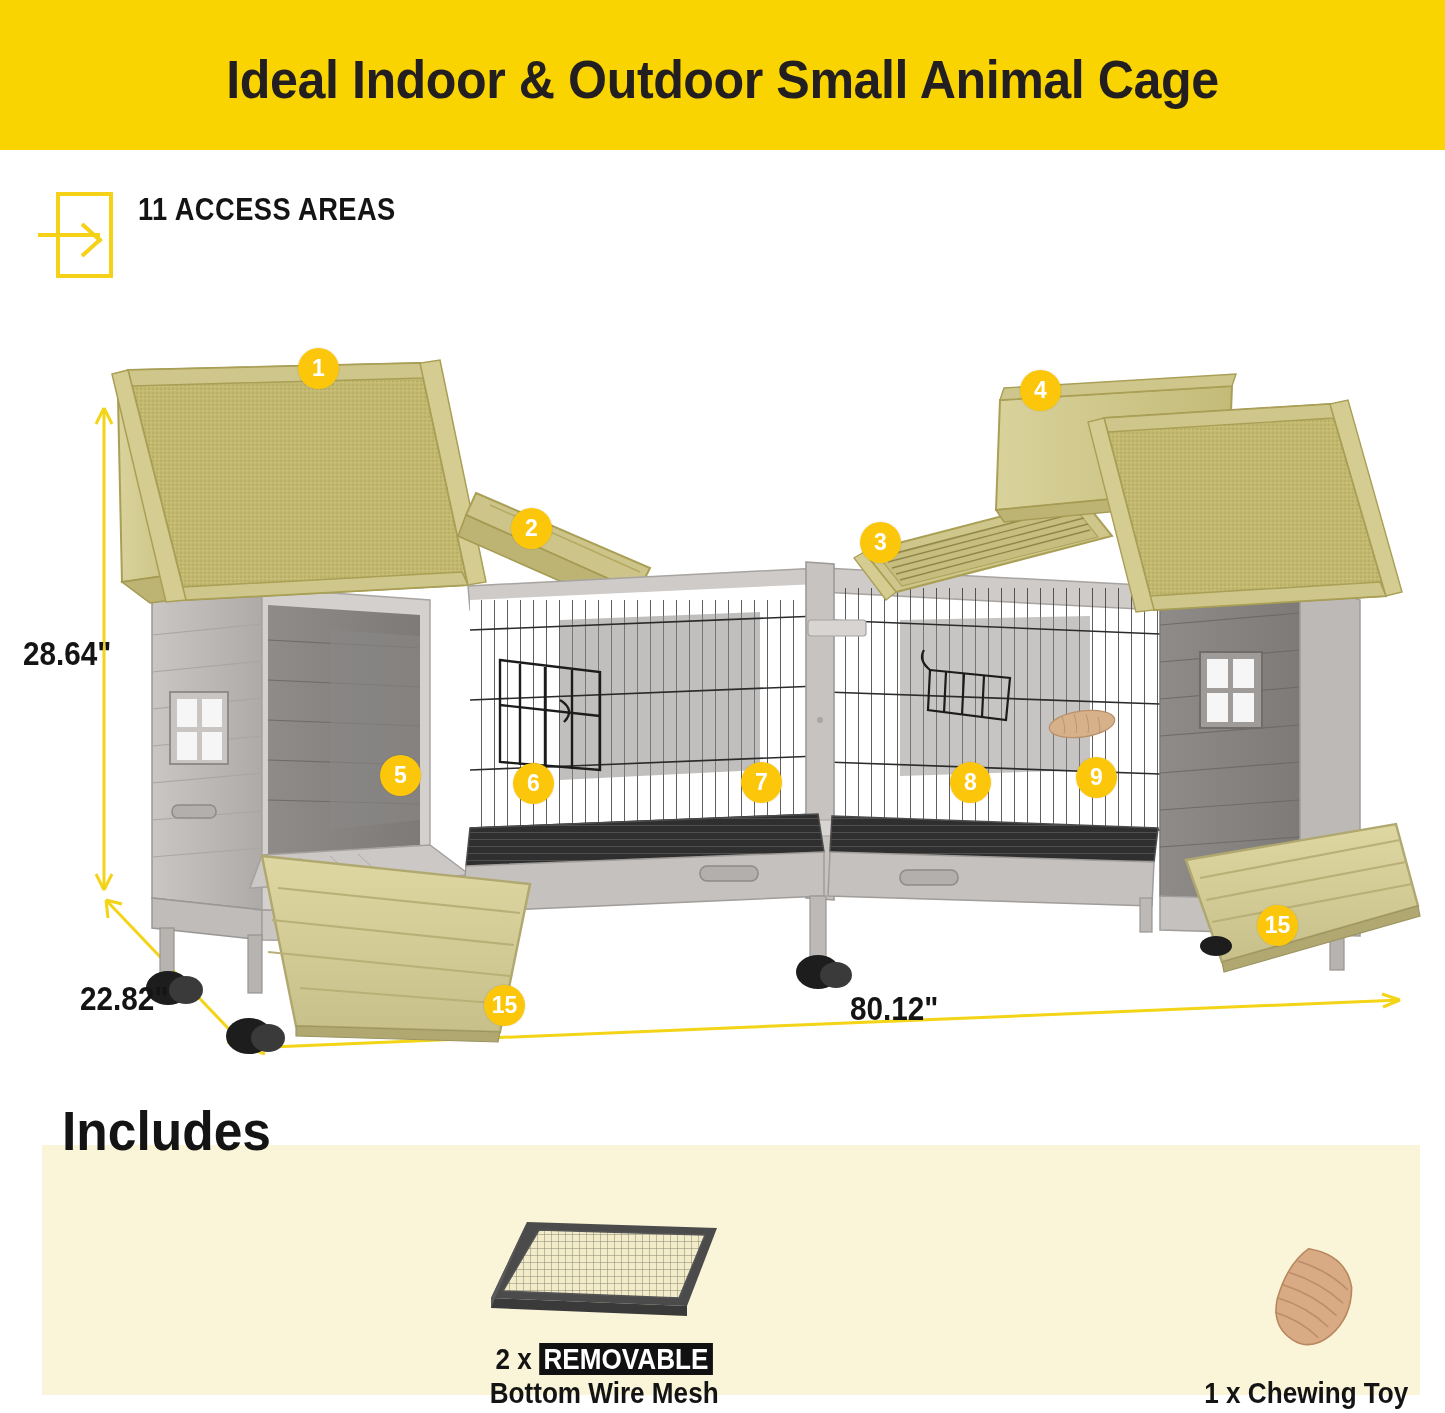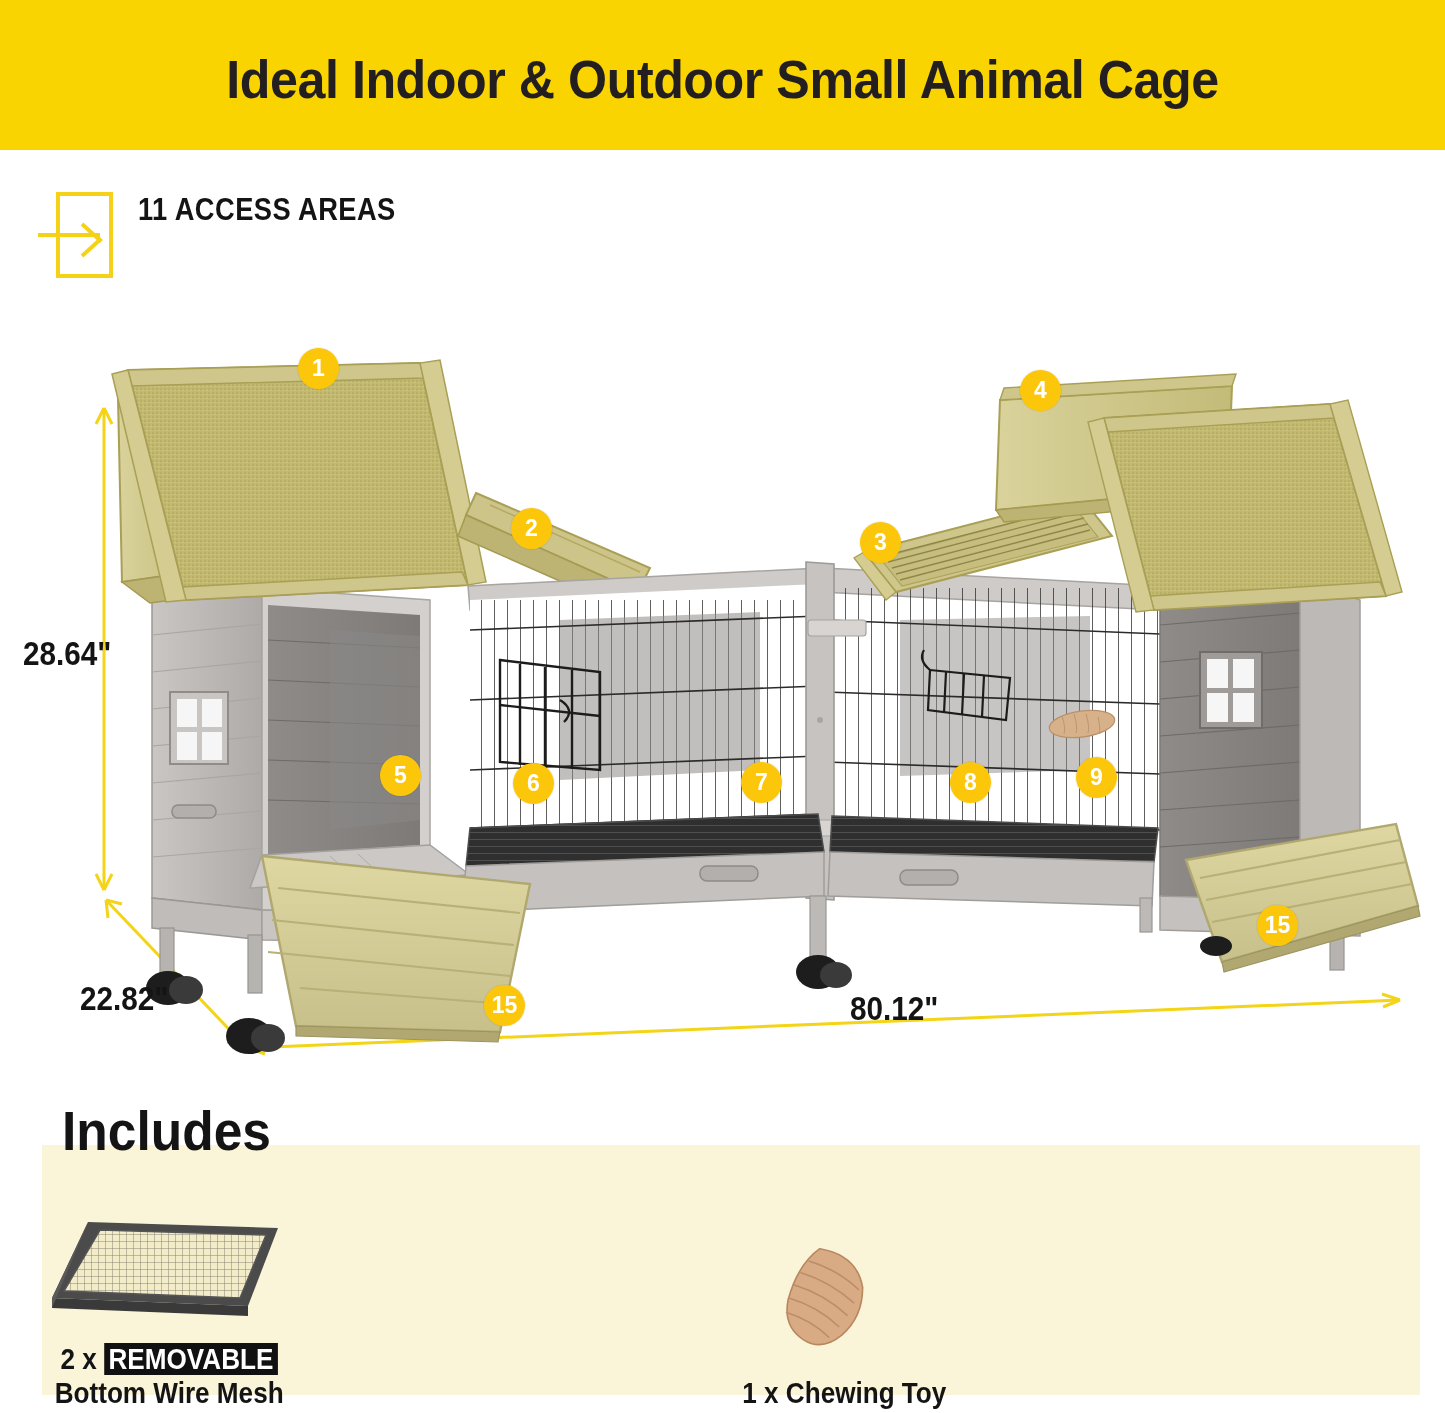--- a/index.html
+++ b/index.html
@@ -89,21 +89,21 @@
     font-size:56px;font-weight:bold;color:#141414;
     font-family:"Liberation Sans Narrow","Liberation Sans",sans-serif;
     transform:scaleX(0.92);transform-origin:left top;
     z-index:20;
   }
   #includes-row{
     position:absolute;left:42px;top:1150px;width:1378px;height:260px;
     display:flex;align-items:flex-end;z-index:10;
   }
   .inc-item{
-    flex:1;display:flex;flex-direction:column;align-items:flex-start;
+    flex:1;display:flex;flex-direction:column;align-items:flex-end;
     justify-content:flex-end;height:100%;
   }
   .inc-art{height:132px;display:flex;align-items:center;justify-content:center;}
   .inc-caption{
     margin-top:10px;text-align:center;
     font-size:29px;font-weight:bold;color:#141414;line-height:34px;
     font-family:"Liberation Sans Narrow","Liberation Sans",sans-serif;
     transform:scaleX(0.9);
     white-space:nowrap;
   }

